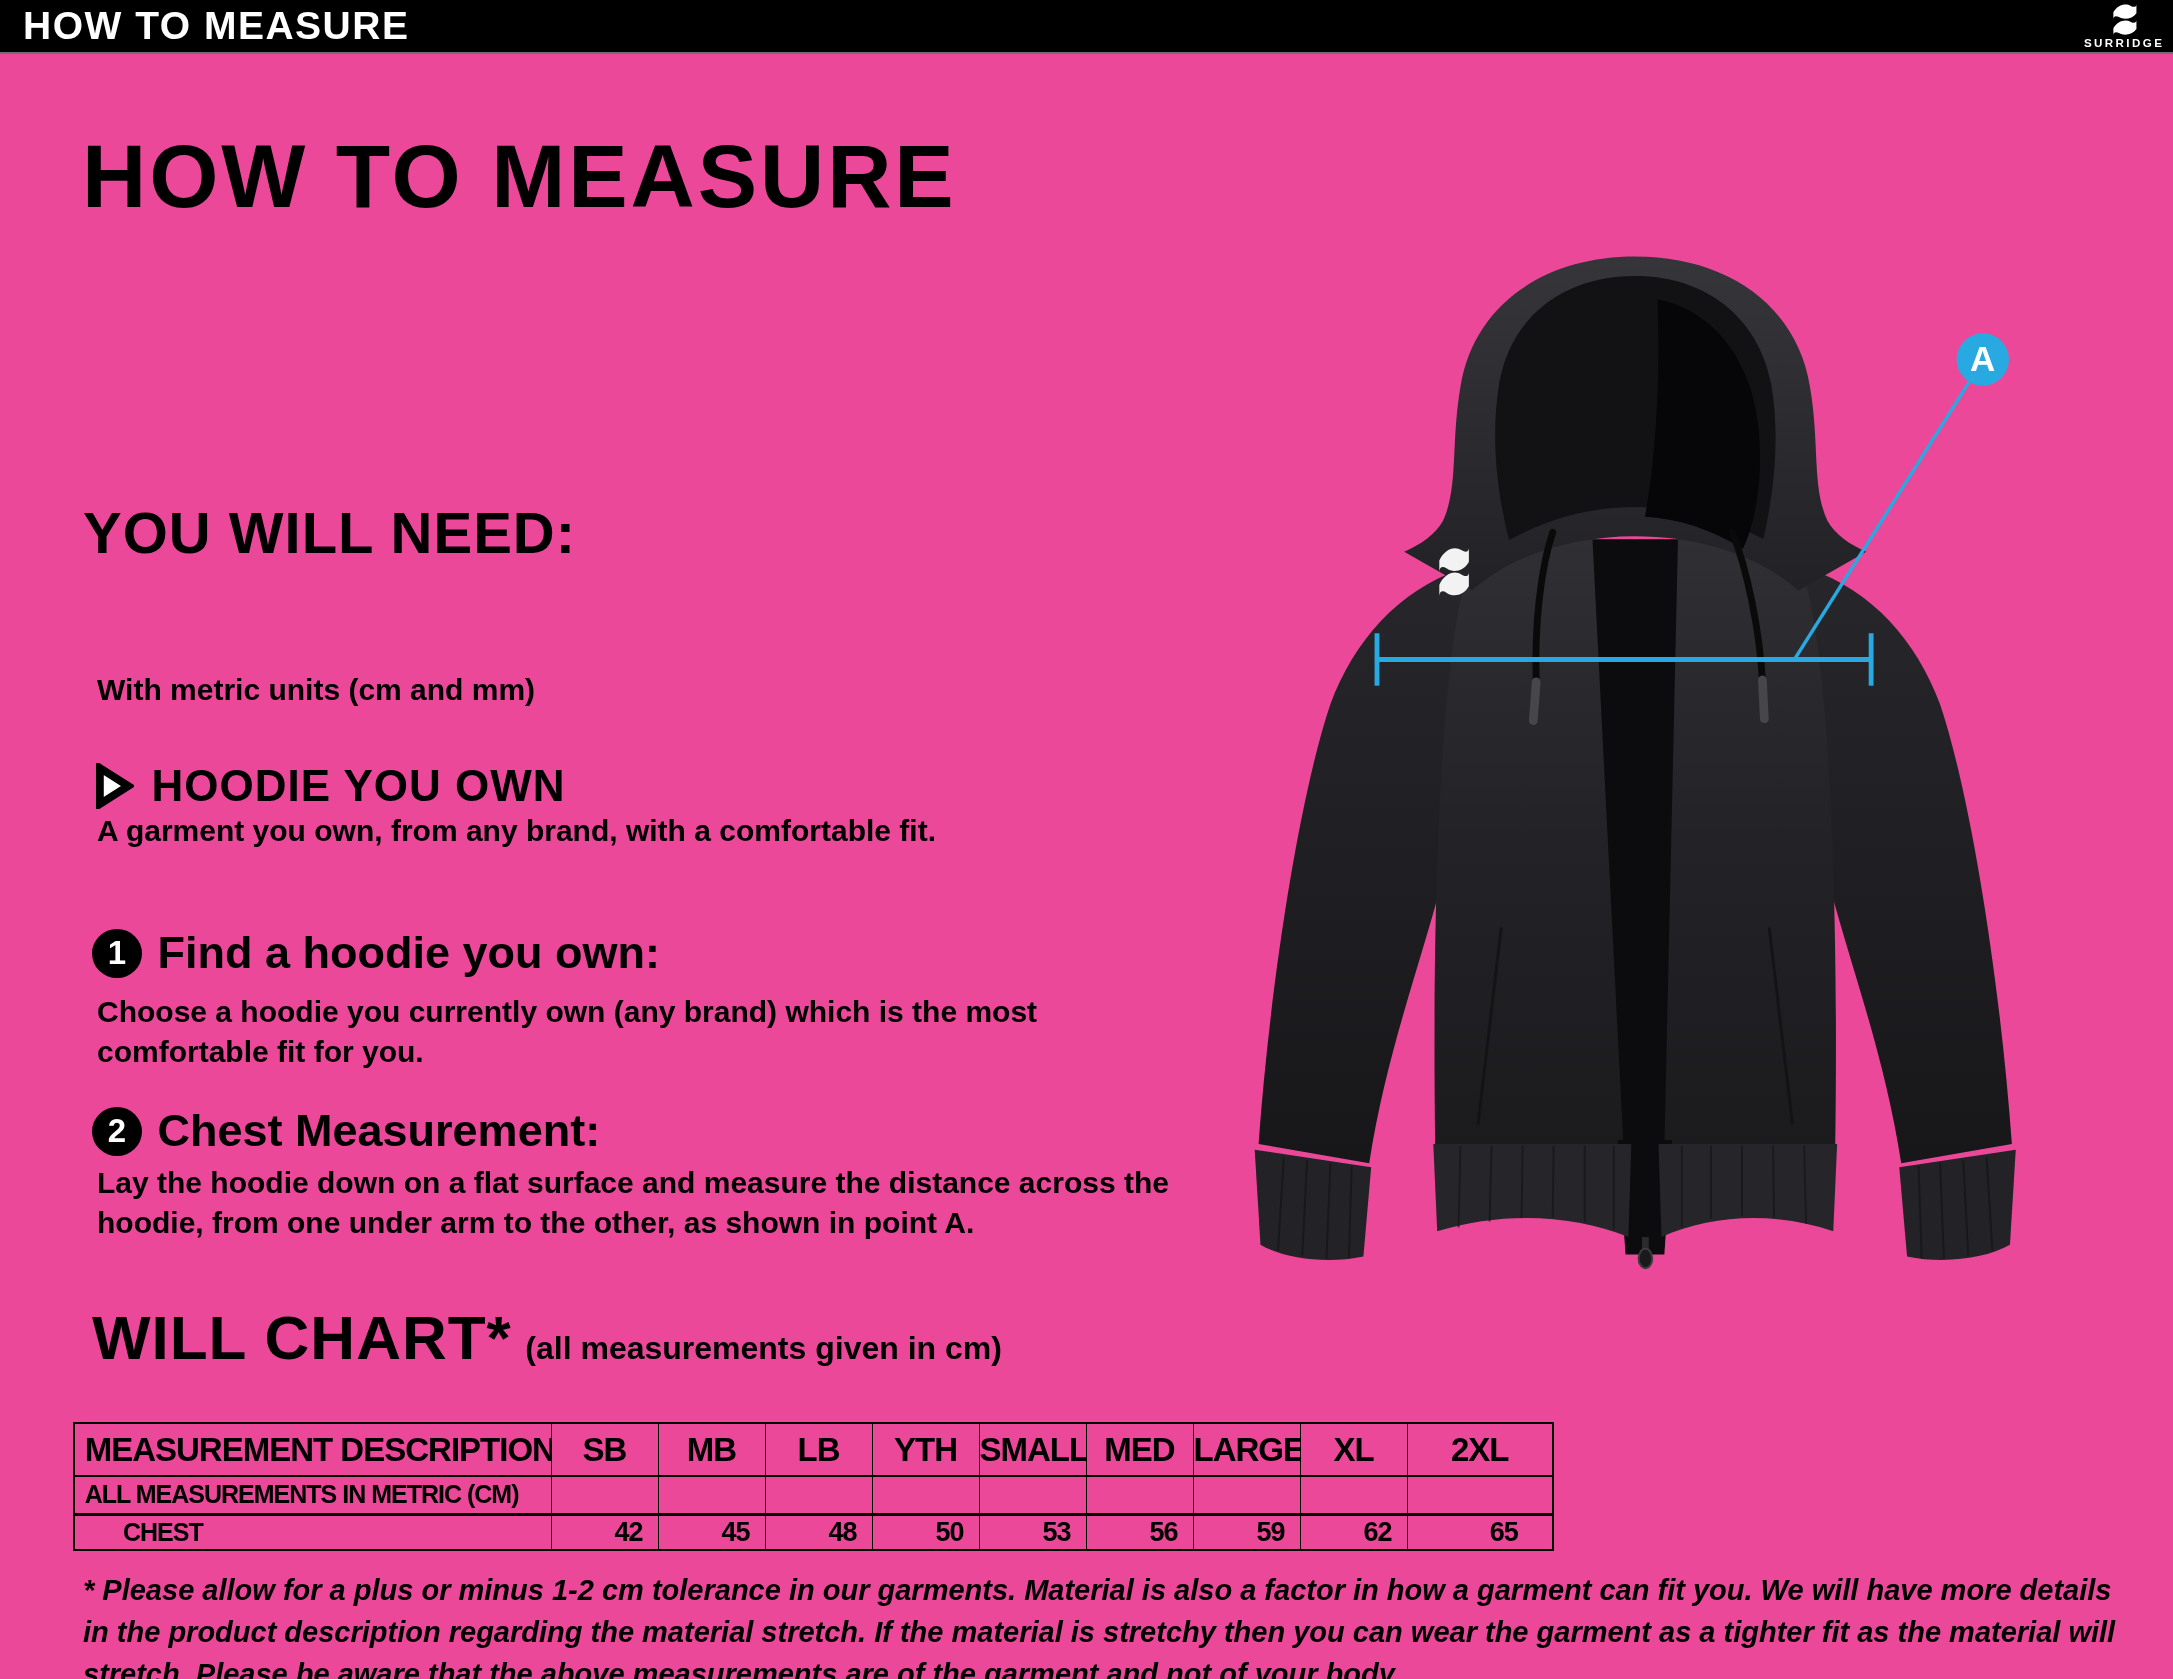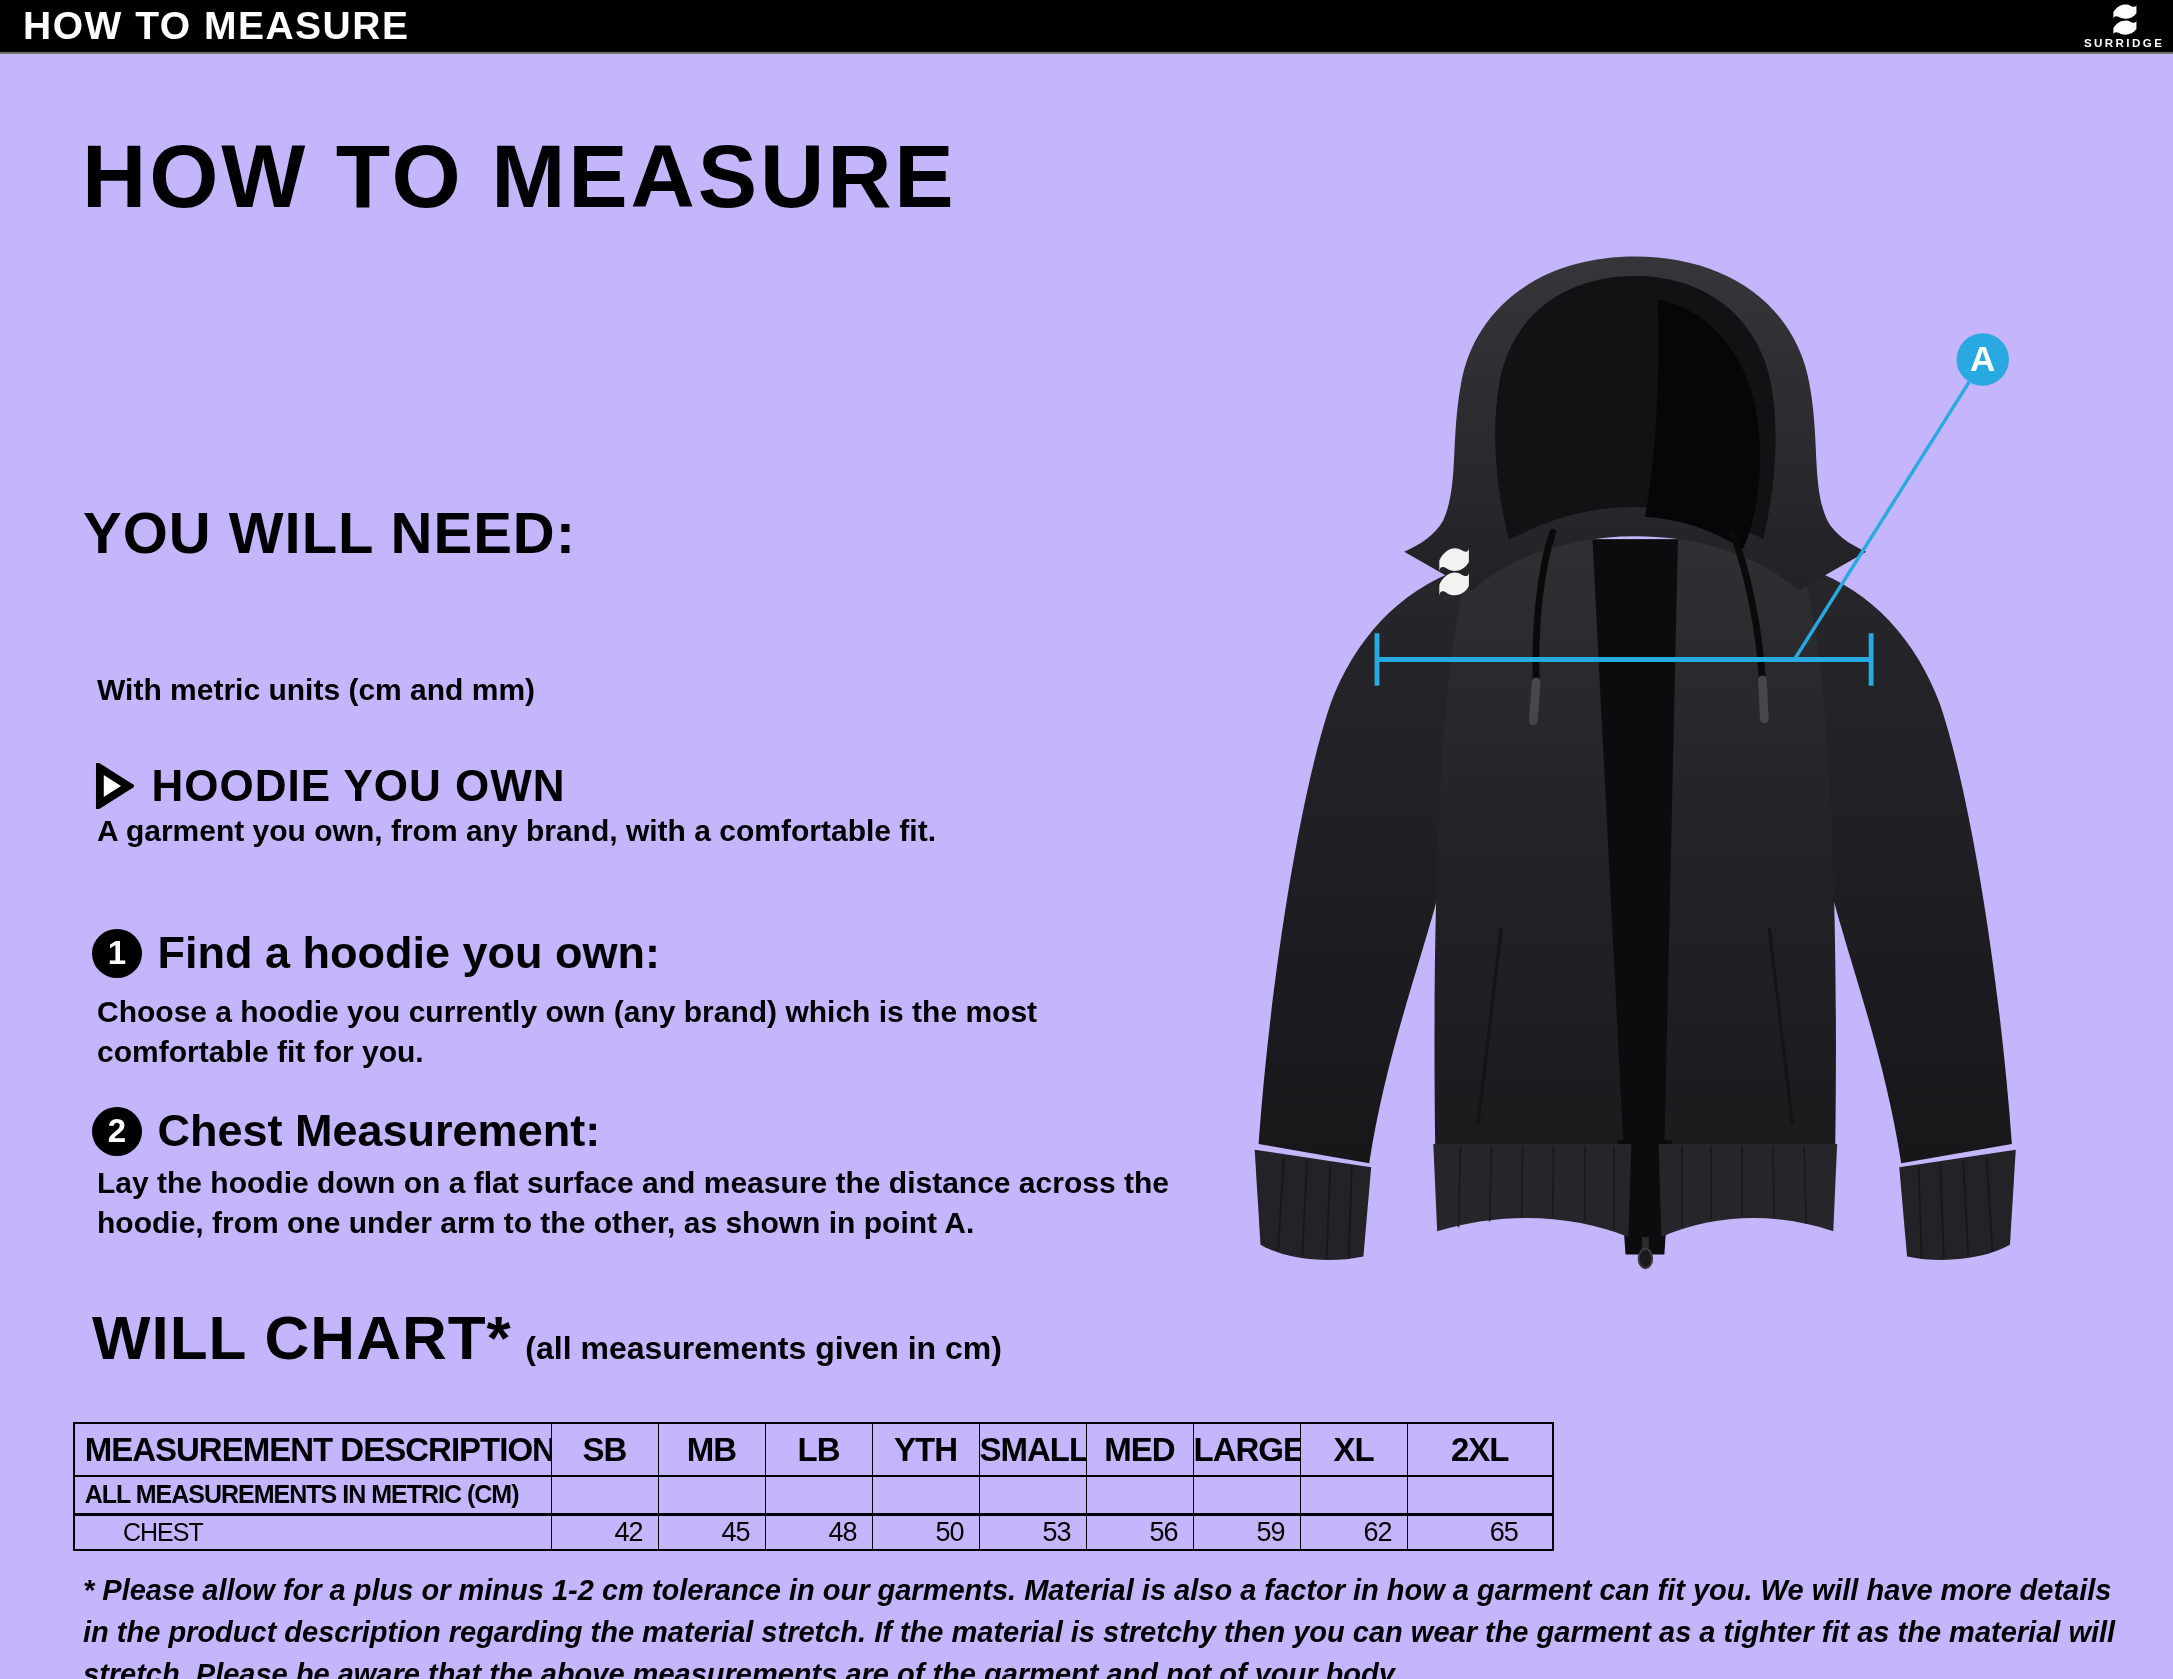--- a/index.html
+++ b/index.html
@@ -1,16 +1,16 @@
 <!DOCTYPE html>
 <html><head>
 <meta charset="utf-8">
 <style>
   html,body{margin:0;padding:0;background:#fff;}
-  #canvas{position:relative;width:2174px;height:1680px;background:#c4b5fd;overflow:hidden;
+  #canvas{position:relative;width:2174px;height:1680px;background:#ec4899;overflow:hidden;
           font-family:"Liberation Sans",sans-serif;color:#000;}
 
   
   .topbar{position:absolute;left:0;top:0;width:2174px;height:52px;background:#000;
           border-bottom:2.9px solid #6e6e6e;display:flex;align-items:center;}
   .topbar-title{color:#fff;font-weight:bold;font-size:39px;letter-spacing:1.5px;margin-left:23px;white-space:nowrap;}
   .brand{position:absolute;right:9.7px;top:1.9px;display:flex;flex-direction:column;align-items:center;}
   .brand-mark{width:31px;height:35px;}
   .brand-name{color:#fff;font-size:11.6px;font-weight:bold;letter-spacing:2.4px;margin-top:-1px;}
 
@@ -40,21 +40,21 @@
               table-layout:fixed;border:2.9px solid #000;margin-top:24px;}
   .size-table th,.size-table td{border:1.9px solid #000;letter-spacing:-1px;white-space:nowrap;
               overflow:hidden;padding:0;text-align:center;}
   .size-table thead tr{height:53px;}
   .size-table th{font-size:33px;font-weight:bold;}
   .size-table th.col-desc,.size-table td.col-desc{text-align:left;padding-left:9.7px;}
   .size-table thead th{border-bottom:2.9px solid #000;}
   .size-table tbody tr:nth-child(1){height:38px;}
   .size-table tbody tr:nth-child(1) td{font-size:25px;font-weight:bold;border-bottom:3.9px solid #000;}
   .size-table tbody tr:nth-child(2){height:36px;}
-  .size-table tbody tr:nth-child(2) td{font-size:27px;font-weight:normal;padding-left:48px;}
+  .size-table tbody tr:nth-child(2) td{font-size:27px;font-weight:bold;padding-left:48px;}
   .size-table tbody tr:nth-child(2) td.col-desc{font-size:25px;}
 
   .footnote{position:absolute;left:83px;top:1570px;width:2043px;margin:0;font-size:29px;
             font-weight:bold;font-style:italic;line-height:1.44;}
 
   
   .illus{position:absolute;left:1111px;top:243px;width:1063px;height:1031px;}
 </style>
 </head>
 <body>

